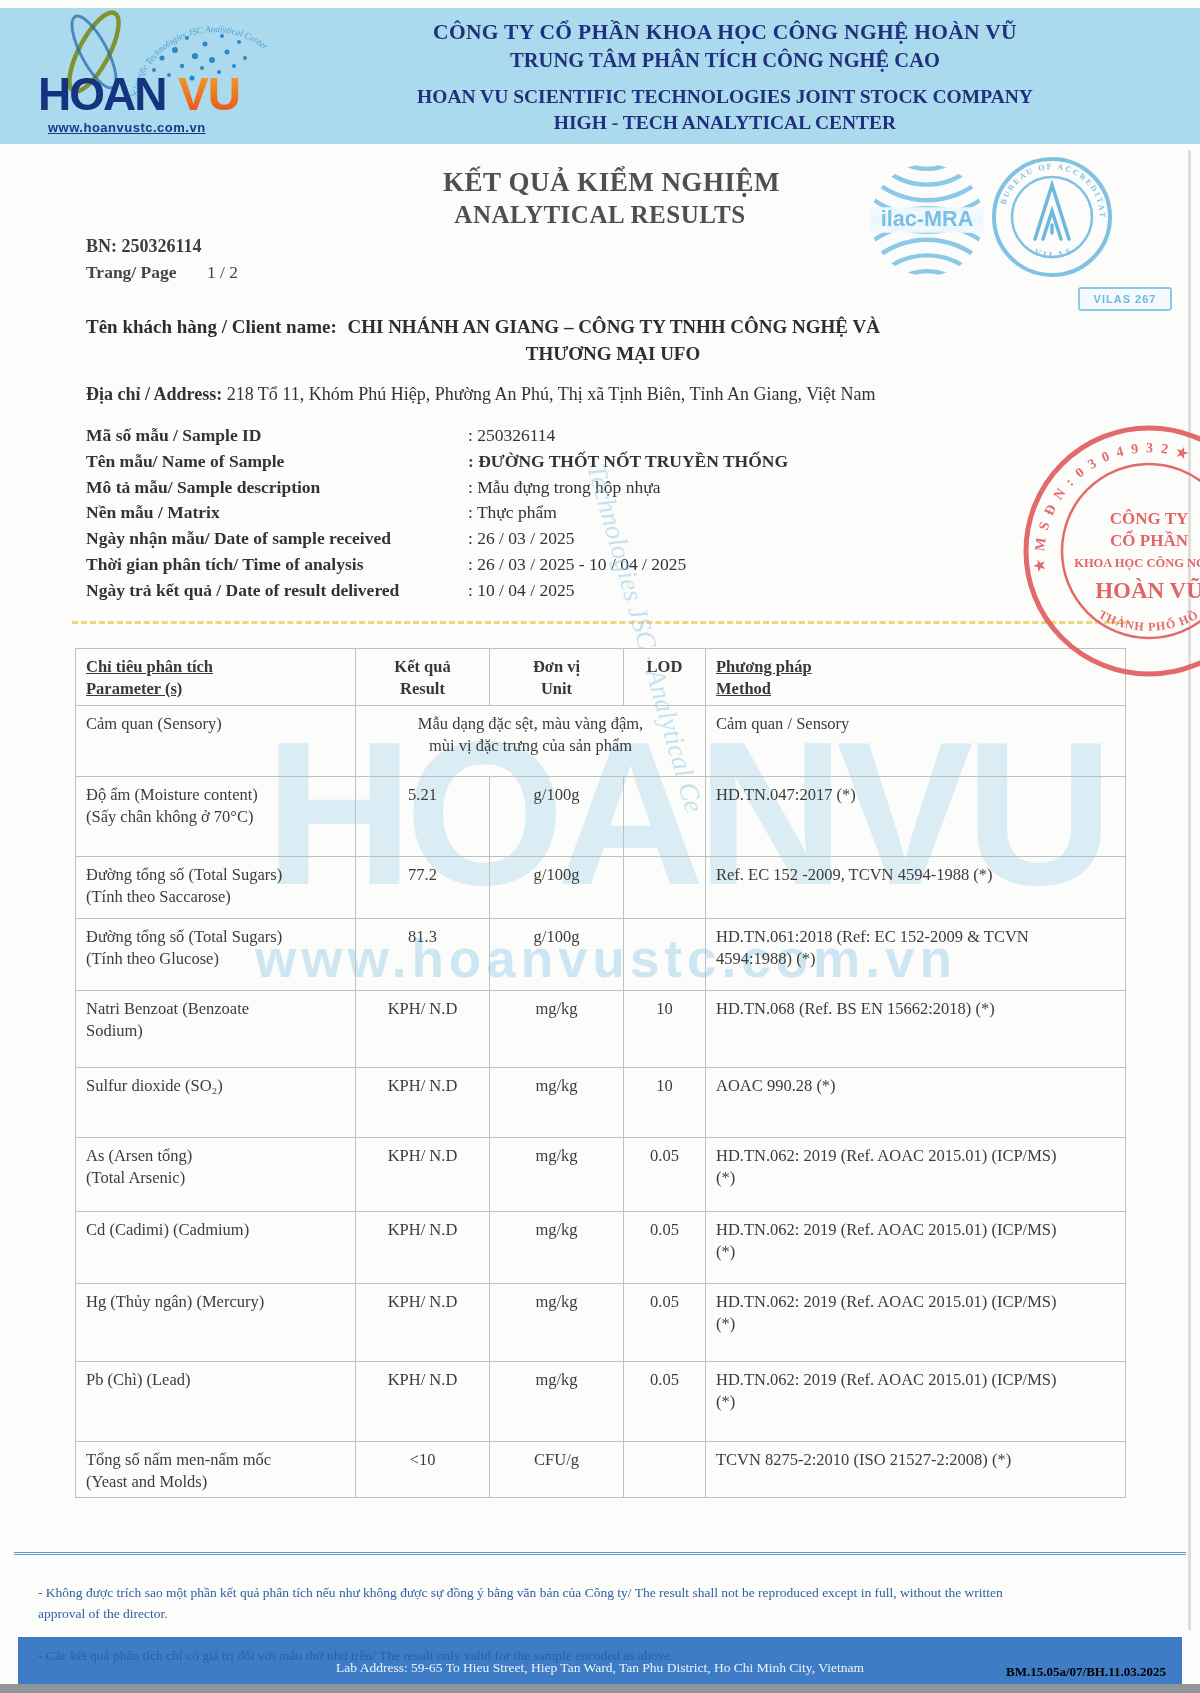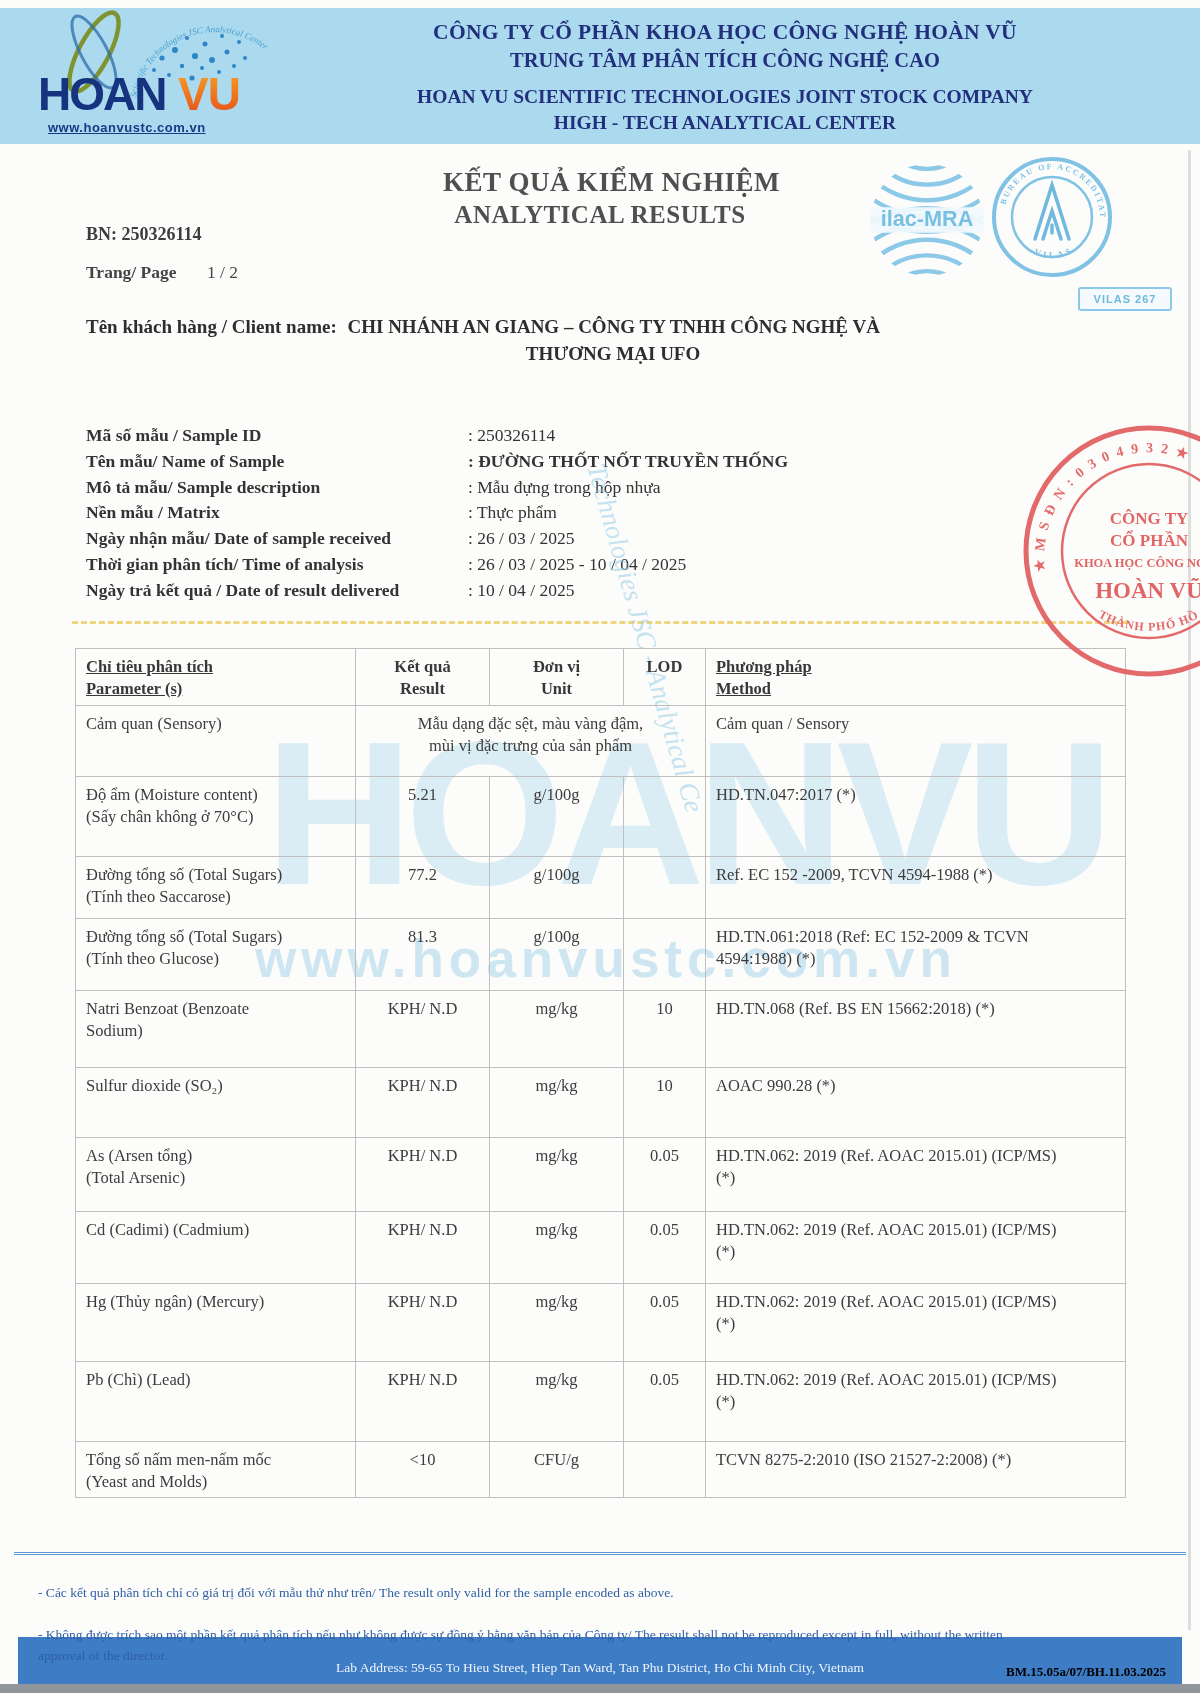--- a/index.html
+++ b/index.html
@@ -12,21 +12,21 @@
         font-weight:bold;font-size:13px;color:#173a86;letter-spacing:.5px;text-decoration:underline;}
   .header-text{position:absolute;left:300px;right:50px;top:12px;text-align:center;color:#222f7c;}
   .ht-vi1{font-size:21.5px;font-weight:bold;letter-spacing:.3px;}
   .ht-vi2{font-size:20.5px;font-weight:bold;margin-top:4px;}
   .ht-en1{font-size:19.5px;font-weight:bold;margin-top:14px;}
   .ht-en2{font-size:19.5px;font-weight:bold;margin-top:4px;}
   
   .title-block{position:absolute;top:166px;left:0;width:100%;text-align:center;color:#4f4f4f;line-height:1.2;}
   .title-vi{font-size:27px;font-weight:bold;letter-spacing:.5px;padding-left:23px;}
   .title-en{font-size:25px;font-weight:bold;letter-spacing:.5px;margin-top:2px;}
-  .bn-line{position:absolute;top:224px;left:86px;font-size:18px;font-weight:bold;color:#3d3d3d;}
+  .bn-line{position:absolute;top:236px;left:86px;font-size:18px;font-weight:bold;color:#3d3d3d;}
   .page-line{position:absolute;top:262px;left:86px;font-size:17.5px;font-weight:bold;color:#444;}
   .page-line .pv{margin-left:26px;font-weight:normal;}
   
   .accred{position:absolute;left:860px;top:155px;width:320px;height:170px;}
   .ilac{position:absolute;left:8px;top:6px;}
   .boa{position:absolute;left:130px;top:0px;}
   .vilas-box{position:absolute;left:218px;top:132px;width:86px;border:2px solid #8cc8e8;border-radius:3px;
        text-align:center;font-family:"Liberation Sans",sans-serif;font-weight:bold;font-size:11px;
        color:#6fb8de;padding:4px 2px;letter-spacing:1px;background:#f4fafd;}
   
@@ -180,20 +180,24 @@
       </g>
     </svg>
     <div class="vilas-box">VILAS 267</div>
   </div>
 
   <div class="client">
     <span class="lbl">Tên khách hàng / Client name:</span>
     <span class="nm">CHI NHÁNH AN GIANG – CÔNG TY TNHH CÔNG NGHỆ VÀ</span>
     <div class="client-line2">THƯƠNG MẠI UFO</div>
   </div>
+  <div class="addr-line">
+    <span class="lbl">Địa chỉ / Address:</span>
+    <span>218 Tổ 11, Khóm Phú Hiệp, Phường An Phú, Thị xã Tịnh Biên, Tỉnh An Giang, Việt Nam</span>
+  </div>
   <div class="sample-info">
       <div class="si-row"><span class="si-label">Mã số mẫu / Sample ID</span><span class="si-value">: 250326114</span></div>
       <div class="si-row"><span class="si-label">Tên mẫu/ Name of Sample</span><span class="si-value si-bold">: ĐƯỜNG THỐT NỐT TRUYỀN THỐNG</span></div>
       <div class="si-row"><span class="si-label">Mô tả mẫu/ Sample description</span><span class="si-value">: Mẫu đựng trong hộp nhựa</span></div>
       <div class="si-row"><span class="si-label">Nền mẫu / Matrix</span><span class="si-value">: Thực phẩm</span></div>
       <div class="si-row"><span class="si-label">Ngày nhận mẫu/ Date of sample received</span><span class="si-value">: 26 / 03 / 2025</span></div>
       <div class="si-row"><span class="si-label">Thời gian phân tích/ Time of analysis</span><span class="si-value">: 26 / 03 / 2025    -    10 / 04 / 2025</span></div>
       <div class="si-row"><span class="si-label">Ngày trả kết quả / Date of result delivered</span><span class="si-value">: 10 / 04 / 2025</span></div>
     </div>
 
@@ -337,23 +341,23 @@
         <text x="131" y="104" font-size="17">CÔNG TY</text>
         <text x="131" y="126" font-size="17">CỔ PHẦN</text>
         <text x="131" y="147" font-size="12.5">KHOA HỌC CÔNG NGHỆ</text>
         <text x="131" y="178" font-size="23">HOÀN VŨ</text>
       </g>
     </svg>
   </div>
 
   <div class="footer-sep"></div>
   <div class="footer-notes">
-    <div>- Các kết quả phân tích chỉ có giá trị đối với mẫu thử như trên/ The result only valid for the sample encoded as above.</div>
     <div>- Không được trích sao một phần kết quả phân tích nếu như không được sự đồng ý bằng văn bản của Công ty/ The result shall not be reproduced except in full, without the written
 approval of the director.</div>
+    <div>- Các kết quả phân tích chỉ có giá trị đối với mẫu thử như trên/ The result only valid for the sample encoded as above.</div>
   </div>
   <div class="bottom-bar">
     <div>Lab Address: 59-65 To Hieu Street, Hiep Tan Ward, Tan Phu District, Ho Chi Minh City, Vietnam</div>
     <div>Tel: (84-28) 3964 1905 - (84-28) 3961 3696 * Email: sales.hoanvuptn@gmail.com</div>
     <span class="bar-code">BM.15.05a/07/BH.11.03.2025</span>
   </div>
   <div class="scan-bottom"></div>
   <div class="scan-edge"></div>
 
 </div>

